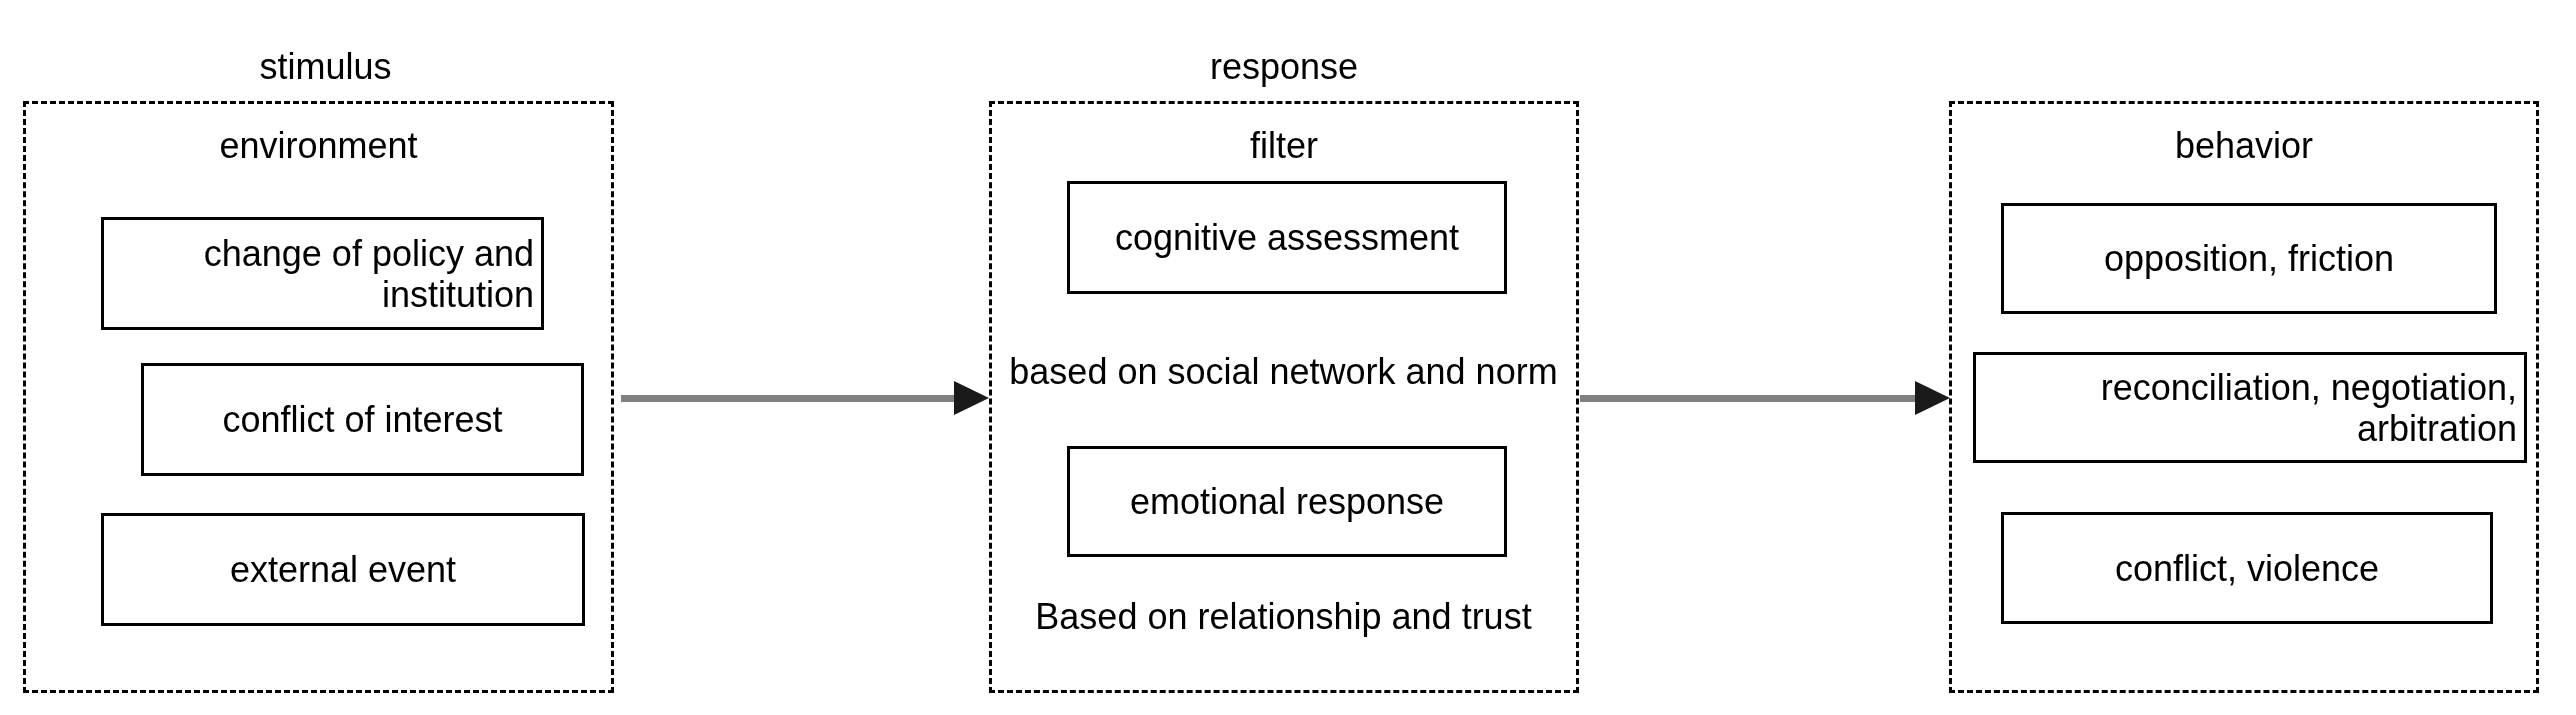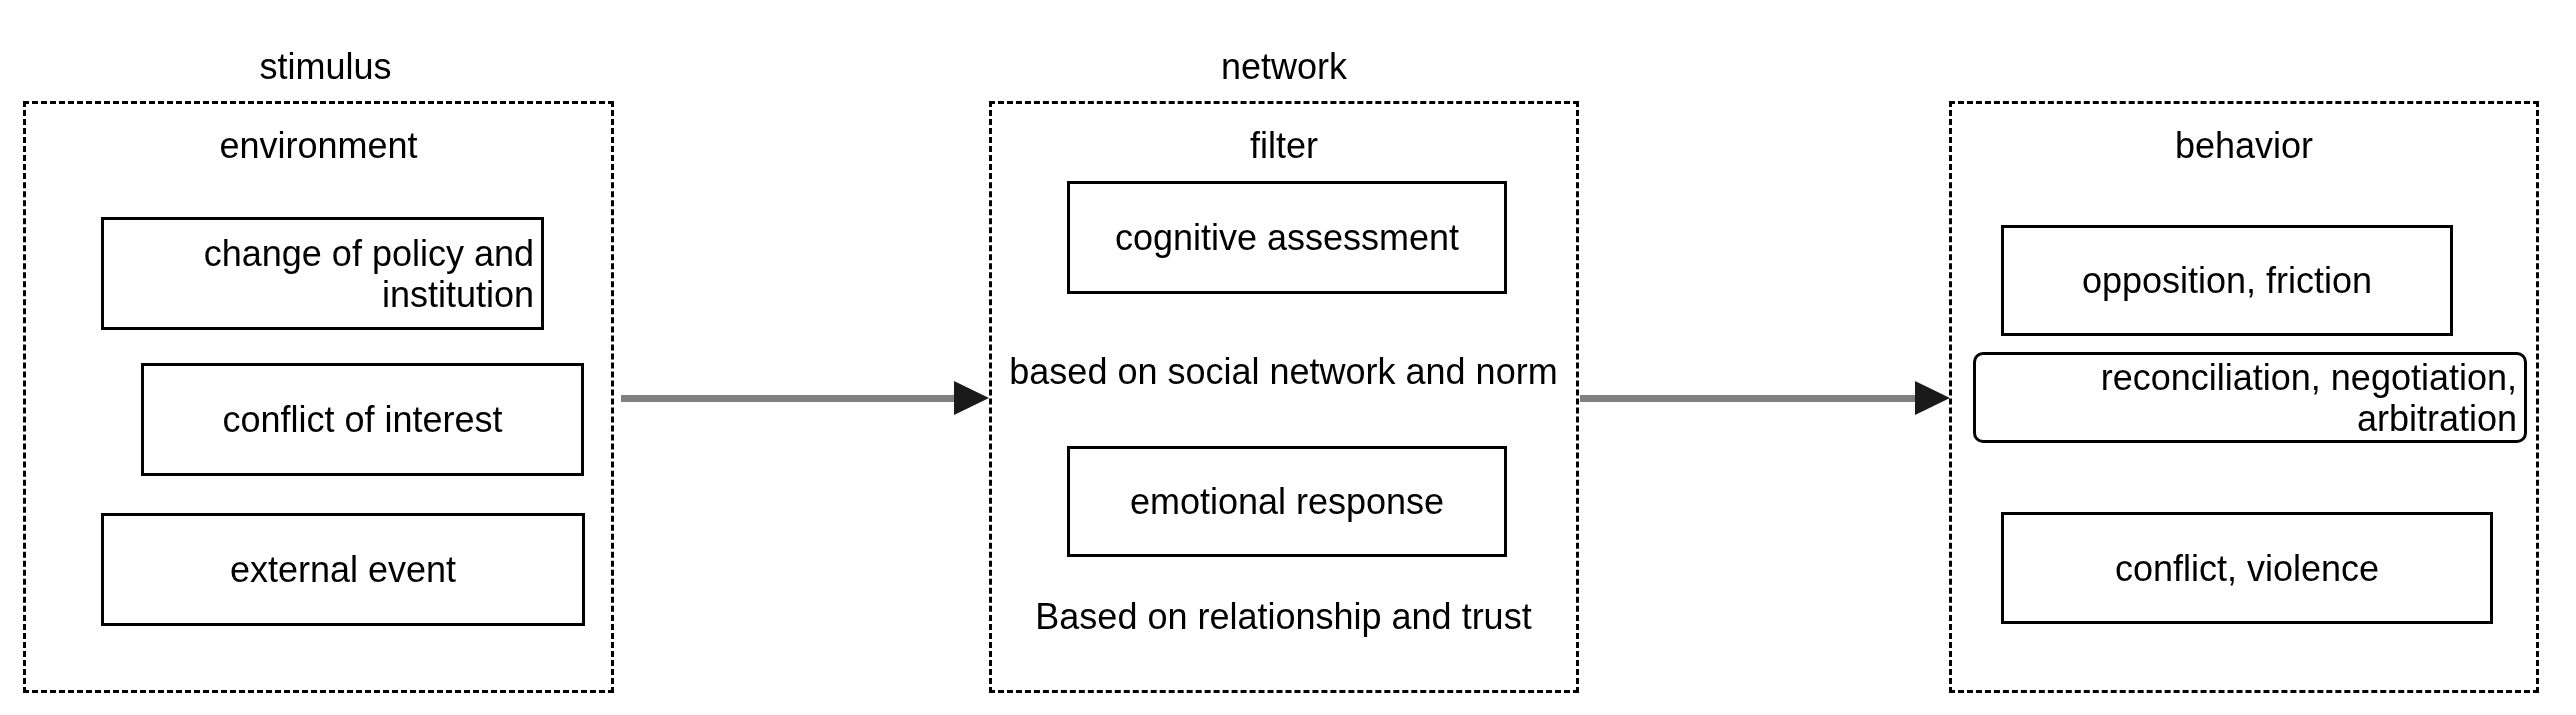--- a/index.html
+++ b/index.html
@@ -51,43 +51,43 @@
   
   .n-l1{left:75px;top:113px;width:443px;height:113px;}
   .n-l2{left:75px;top:259px;width:443px;height:113px;margin-left:40px;}
   .n-l3{left:75px;top:409px;width:484px;height:113px;}
   
   .n-m1{left:75px;top:77px;width:440px;height:113px;}
   .note-m1{left:6px;top:225px;width:571px;height:84px;}
   .n-m2{left:75px;top:342px;width:440px;height:111px;}
   .note-m2{left:6px;top:470px;width:571px;height:84px;}
   
-  .n-r1{left:49px;top:99px;width:452px;height:111px;margin-top:22px;}
-  .n-r2{left:21px;top:248px;width:554px;height:91px;border-radius:10px;}
+  .n-r1{left:49px;top:99px;width:496px;height:111px;}
+  .n-r2{left:21px;top:248px;width:554px;height:111px;}
   .n-r3{left:49px;top:408px;width:492px;height:112px;}
   
   .arrow{position:absolute;top:368px;height:60px;}
   .arrow .shaft{
     position:absolute;left:0;right:33px;top:27px;height:6.8px;
     background:var(--arrow-line);
   }
   .arrow .head{
     position:absolute;right:0;top:12.8px;width:0;height:0;
     border-top:17.3px solid transparent;
     border-bottom:17.3px solid transparent;
     border-left:35px solid var(--arrow-head);
   }
 </style>
 </head>
 <body>
 
 <div class="canvas">
 
   <div class="col-title" style="left:30px;width:591px;">stimulus</div>
-  <div class="col-title" style="left:989px;width:590px;">network</div>
+  <div class="col-title" style="left:989px;width:590px;">response</div>
 
   <div class="dashed-box" style="left:23px;width:591px;">
     <div class="box-heading">environment</div>
     <div class="node n-l1">change of policy and institution</div>
     <div class="node n-l2">conflict of interest</div>
     <div class="node n-l3">external event</div>
   </div>
 
   <div class="arrow" style="left:621px;width:368px;">
     <div class="shaft"></div>

